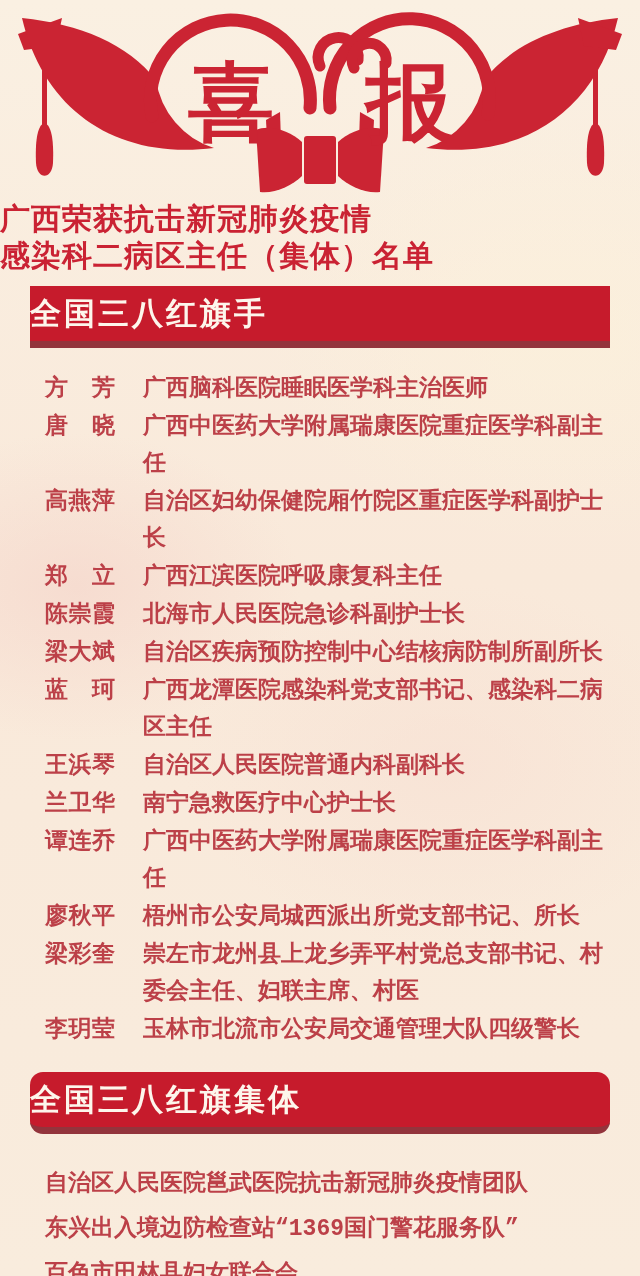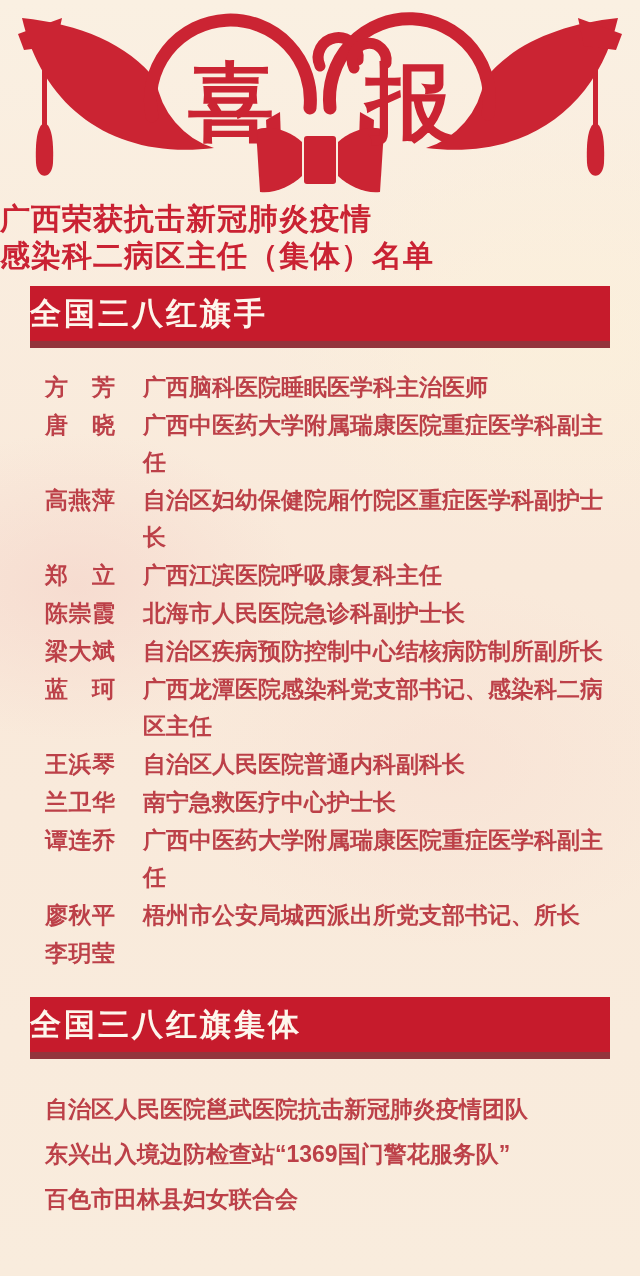--- a/index.html
+++ b/index.html
@@ -29,21 +29,21 @@
     height:55px;
     line-height:55px;
     background:#c61b2c;
     border-bottom:7px solid #93343c;
     text-align:left;
     color:#fdf6ec;
     font-size:31px;
     font-weight:bold;
     letter-spacing:3px;
   }
-  .banner.second{margin-top:25px;}
+  .banner.second{margin-top:25px;border-radius:13px;}
   .honoree-list{
     padding:21px 16px 0 45px;
     color:#bc4048;
     font-size:23px;
     font-weight:bold;
   }
   .row{
     display:flex;
     align-items:flex-start;
     line-height:37px;
@@ -61,20 +61,21 @@
   }
   .collective-list{
     padding:28px 28px 0 45px;
     color:#bc4048;
     font-size:23px;
     font-weight:bold;
   }
   .collective-item{
     line-height:45px;
     word-break:break-all;
+    font-family:Liberation Mono, monospace;
   }
 </style>
 </head>
 <body>
 
 <div class="page">
 
   <svg class="deco" width="640" height="186" viewBox="0 0 640 186" xmlns="http://www.w3.org/2000/svg">
     <g fill="#cb2433" stroke="none">
 
@@ -162,21 +163,26 @@
     </div>
     <div class="row">
       <span class="name">谭连乔</span>
       <span class="desc">广西中医药大学附属瑞康医院重症医学科副主任</span>
     </div>
     <div class="row">
       <span class="name">廖秋平</span>
       <span class="desc">梧州市公安局城西派出所党支部书记、所长</span>
     </div>
     <div class="row">
+      <span class="name">梁彩奎</span>
+      <span class="desc">崇左市龙州县上龙乡弄平村党总支部书记、村委会主任、妇联主席、村医</span>
+    </div>
+    <div class="row">
       <span class="name">李玥莹</span>
+      <span class="desc">玉林市北流市公安局交通管理大队四级警长</span>
     </div>
   </div>
 
   <div class="banner second">全国三八红旗集体</div>
 
   <div class="collective-list">
     <div class="collective-item">自治区人民医院邕武医院抗击新冠肺炎疫情团队</div>
     <div class="collective-item">东兴出入境边防检查站“1369国门警花服务队”</div>
     <div class="collective-item">百色市田林县妇女联合会</div>
   </div>

